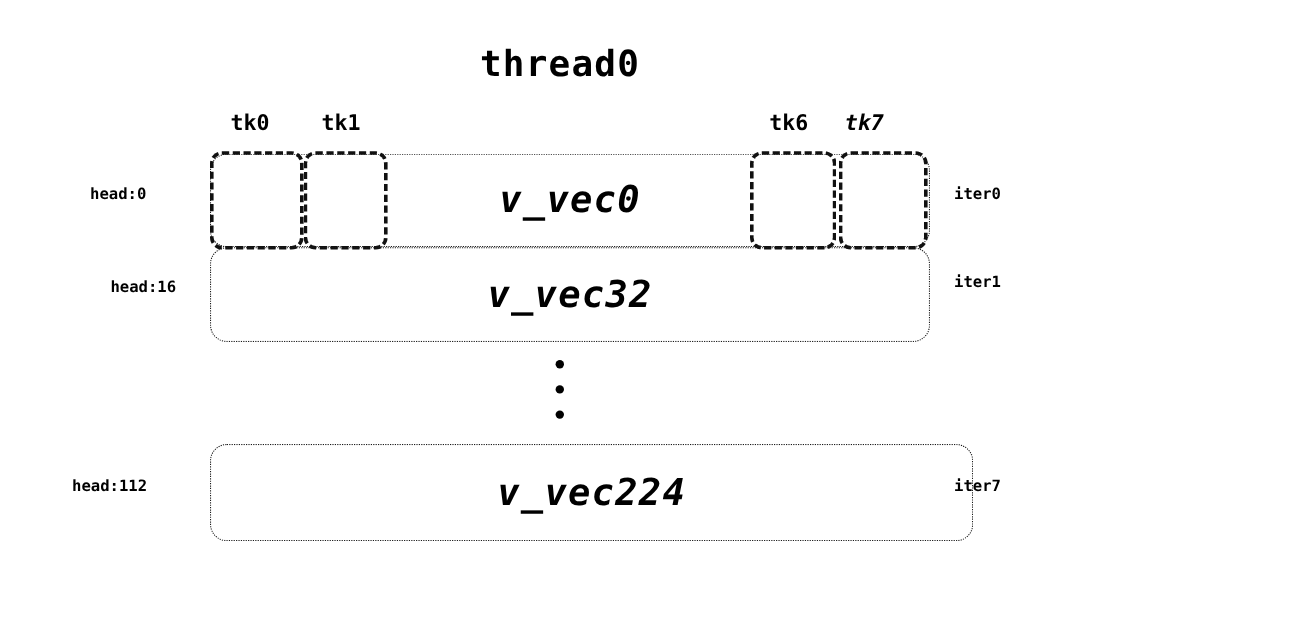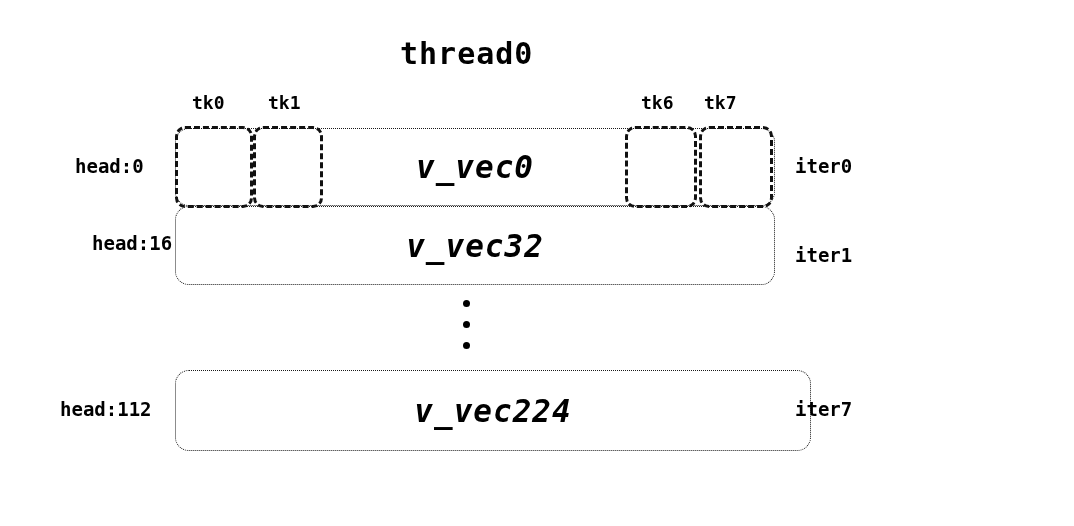--- a/index.html
+++ b/index.html
@@ -47,21 +47,21 @@
   }
 
   .tk-cell {
     border: 3.5px dashed #111111;
     border-radius: 10px;
     box-sizing: border-box;
     background: transparent;
   }
 
   .side-label {
-    font-size: 19px;
+    font-size: 13px;
     font-weight: bold;
     white-space: nowrap;
   }
 
   .small-label {
     font-size: 17px;
     font-weight: bold;
     white-space: nowrap;
   }
 
@@ -81,42 +81,42 @@
 </head>
 <body>
 
 <div class="canvas">
 
   <div class="abs diagram-title" style="left: 380px; top: 36px;">thread0</div>
 
   <div class="abs tk-label" style="left: 172px; top: 92px;">tk0</div>
   <div class="abs tk-label" style="left: 248px; top: 92px;">tk1</div>
   <div class="abs tk-label" style="left: 621px; top: 92px;">tk6</div>
-  <div class="abs tk-label" style="left: 684px; top: 92px;">tk7</div>
+  <div class="abs tk-label" style="left: 684px; top: 92px; font-style: italic;">tk7</div>
 
   <div class="abs side-label" style="left: 55px; top: 155px;">head:0</div>
 
   <div class="abs vvec-box" style="left: 155px; top: 128px; width: 600px; height: 78px;">
     <span class="vvec-text">v_vec0</span>
   </div>
 
   <div class="abs tk-cell" style="left: 155px; top: 126px; width: 78px; height: 82px;"></div>
   <div class="abs tk-cell" style="left: 233px; top: 126px; width: 70px; height: 82px;"></div>
   <div class="abs tk-cell" style="left: 605px; top: 126px; width: 72px; height: 82px;"></div>
   <div class="abs tk-cell" style="left: 679px; top: 126px; width: 74px; height: 82px;"></div>
 
   <div class="abs side-label" style="left: 775px; top: 155px;">iter0</div>
 
   <div class="abs side-label" style="left: 72px; top: 232px;">head:16</div>
 
   <div class="abs vvec-box" style="left: 155px; top: 206px; width: 600px; height: 79px;">
     <span class="vvec-text">v_vec32</span>
   </div>
 
-  <div class="abs side-label" style="left: 775px; top: 244px;">iter1</div>
+  <div class="abs side-label" style="left: 775px; top: 228px;">iter1</div>
 
   <div class="abs ellipsis-col" style="left: 443px; top: 300px;">
     <div class="dot"></div>
     <div class="dot"></div>
     <div class="dot"></div>
   </div>
 
 
   <div class="abs side-label" style="left: 40px; top: 398px;">head:112</div>
 

